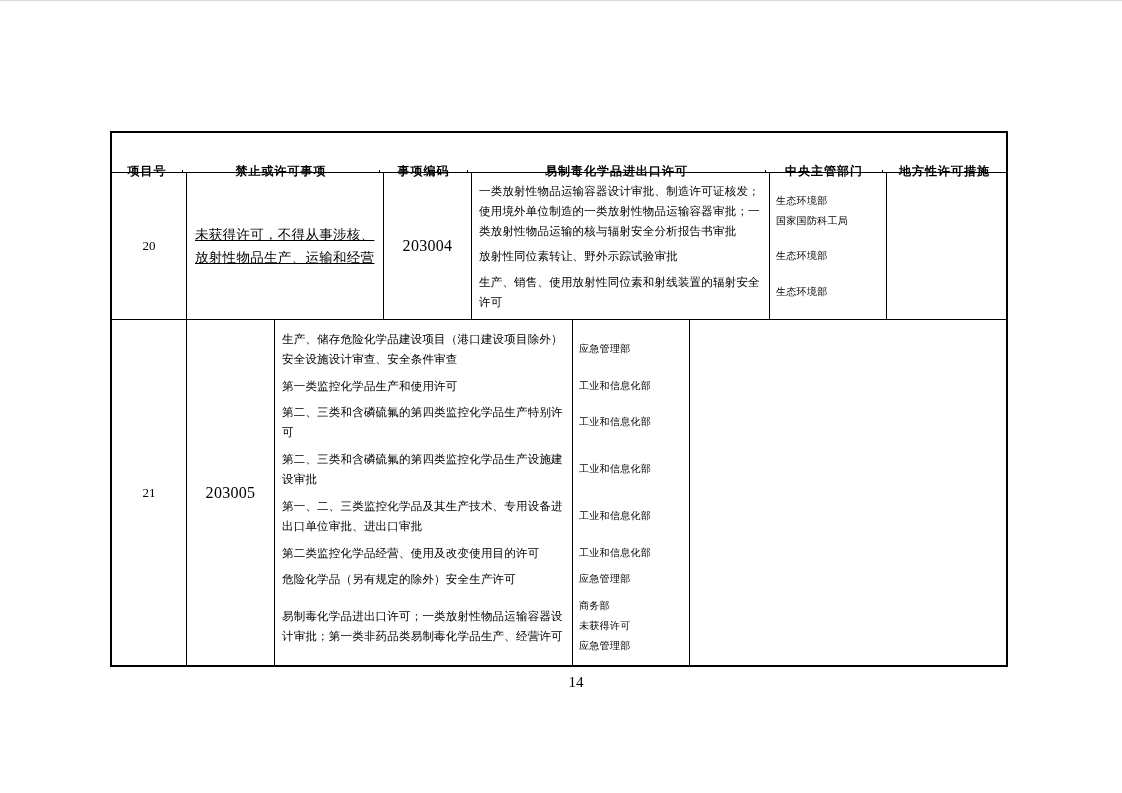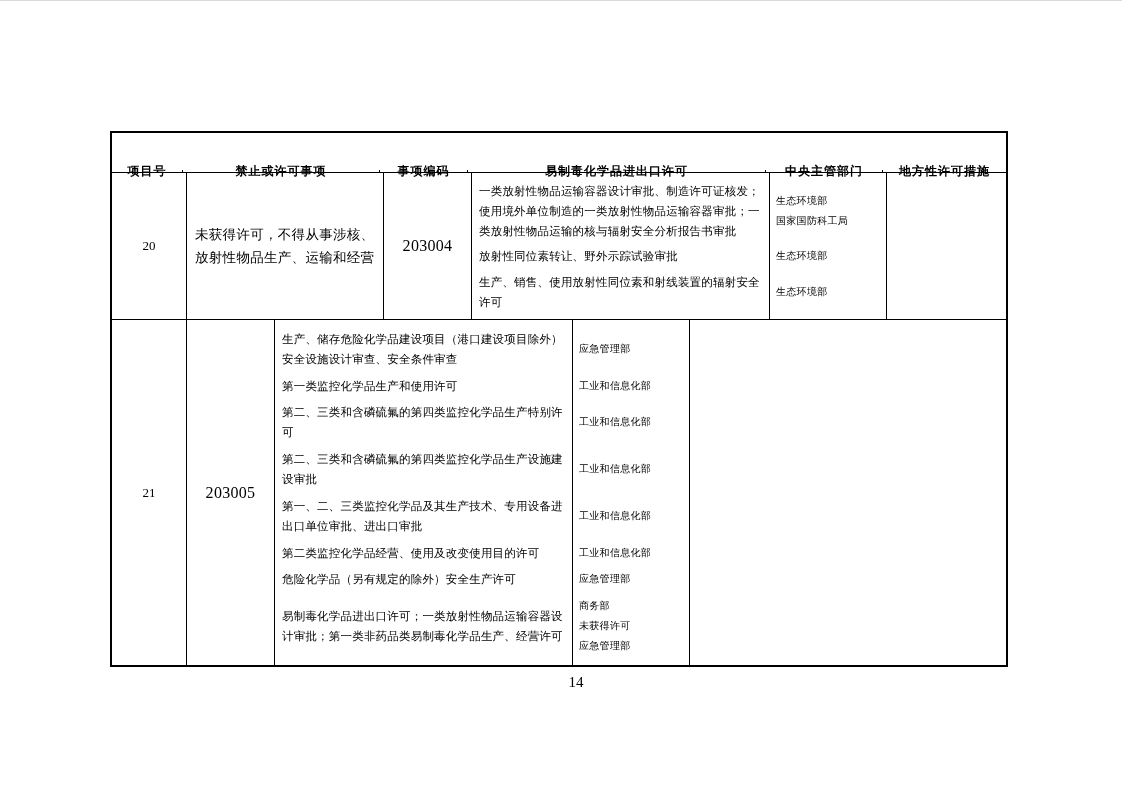--- a/index.html
+++ b/index.html
@@ -45,21 +45,21 @@
   .trow-1 { height: 345px; }
 
   .cell { box-sizing: border-box; border-right: 1.5px solid #000; }
   .c1 {
     width: 75px; display: flex; align-items: center; justify-content: center;
     font-size: 13px;
   }
   .c2 {
     width: 197px; display: flex; align-items: center;
     padding: 0 6px 0 8px;
-    font-size: 13.5px; line-height: 23px; letter-spacing: 0.3px;
+    font-size: 13.5px; line-height: 23px; letter-spacing: 0.3px; text-decoration: underline;
   }
   .c3 {
     width: 88px; display: flex; align-items: center; justify-content: center;
     font-size: 16px; letter-spacing: 0.3px;
   }
   .c45 {
     width: 415px; position: relative;
     display: flex; flex-direction: column; justify-content: space-evenly;
     padding: 2px 0;
   }

